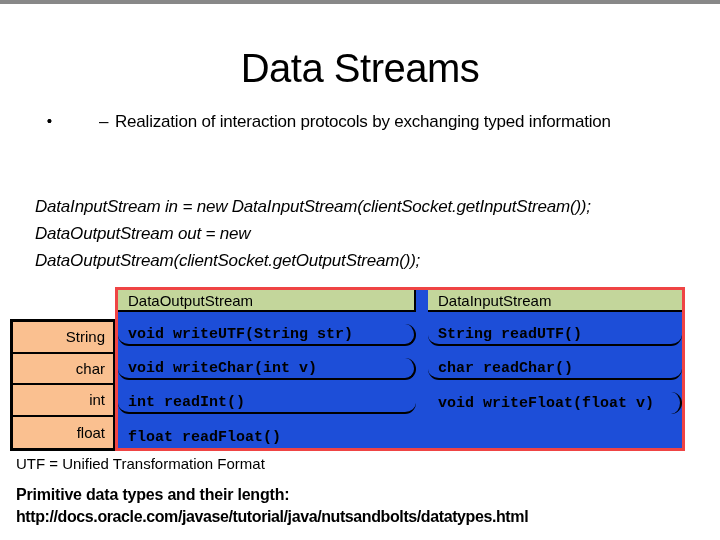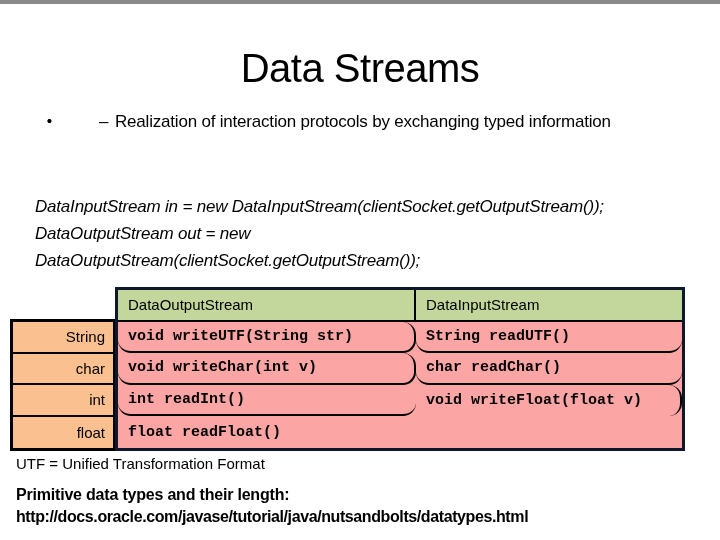--- a/index.html
+++ b/index.html
@@ -53,25 +53,26 @@
     padding-right: 8px;
     font-size: 15px;
     border-bottom: 2px solid #000;
   }
   .labels-col .lc:last-child { border-bottom: none; padding-left: 28px; }
   
   .main-table {
     position: absolute; left: 115px; top: 283px;
     width: 570px; height: 164px;
     box-sizing: border-box;
-    background: #fca5a5;
-    border: 3px solid #0f172a;
+    background: #1d4ed8;
+    border: 3px solid #ef4444;
     display: grid;
     grid-template-columns: 298px 1fr;
     grid-template-rows: repeat(5, 1fr);
+    gap: 12px;
   }
   .main-table .c {
     display: flex; align-items: center;
     padding-left: 10px;
     border-bottom: 2px solid #000;
     overflow: hidden; white-space: nowrap;
   }
   .main-table .c.col1 { border-right: 2px solid #000; }
   .main-table .c.lastrow { border-bottom: none; }
   .main-table .c.head {
@@ -103,21 +104,21 @@
     <div class="b l1">
       <span class="marker">•</span>
     </div>
     <div class="b l2">
       <span class="marker">–</span>
       <span>Realization of interaction protocols by exchanging typed information</span>
     </div>
   </div>
 
   <div class="code">
-    <div>DataInputStream in = new DataInputStream(clientSocket.getOutputStream());</div>
+    <div>DataInputStream in = new DataInputStream(clientSocket.getInputStream());</div>
     <div>DataOutputStream out = new</div>
     <div>DataOutputStream(clientSocket.getOutputStream());</div>
   </div>
 
   <div class="labels-col">
     <div class="lc">String</div>
     <div class="lc">char</div>
     <div class="lc">int</div>
     <div class="lc">float</div>
   </div>

